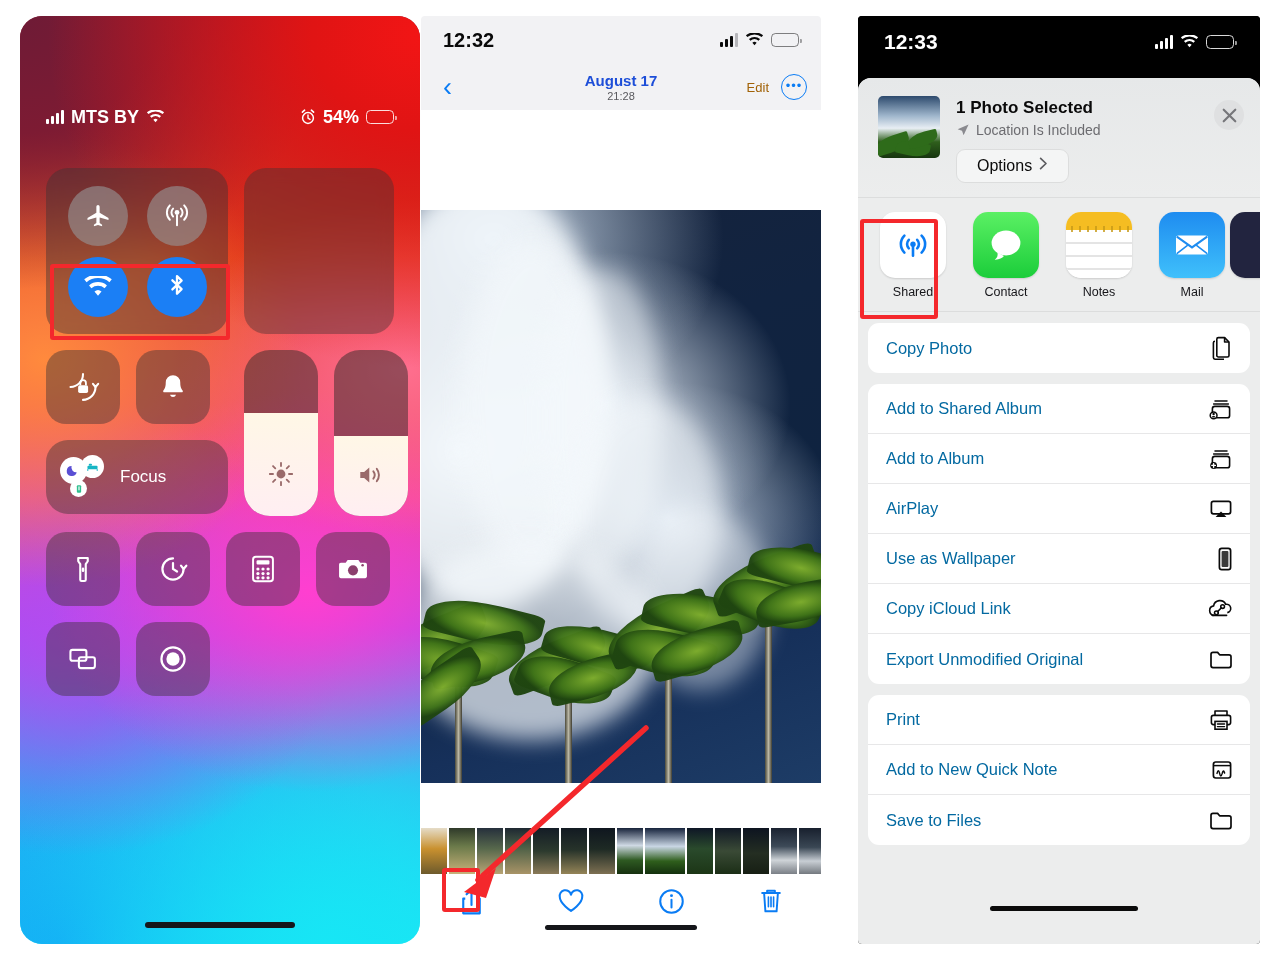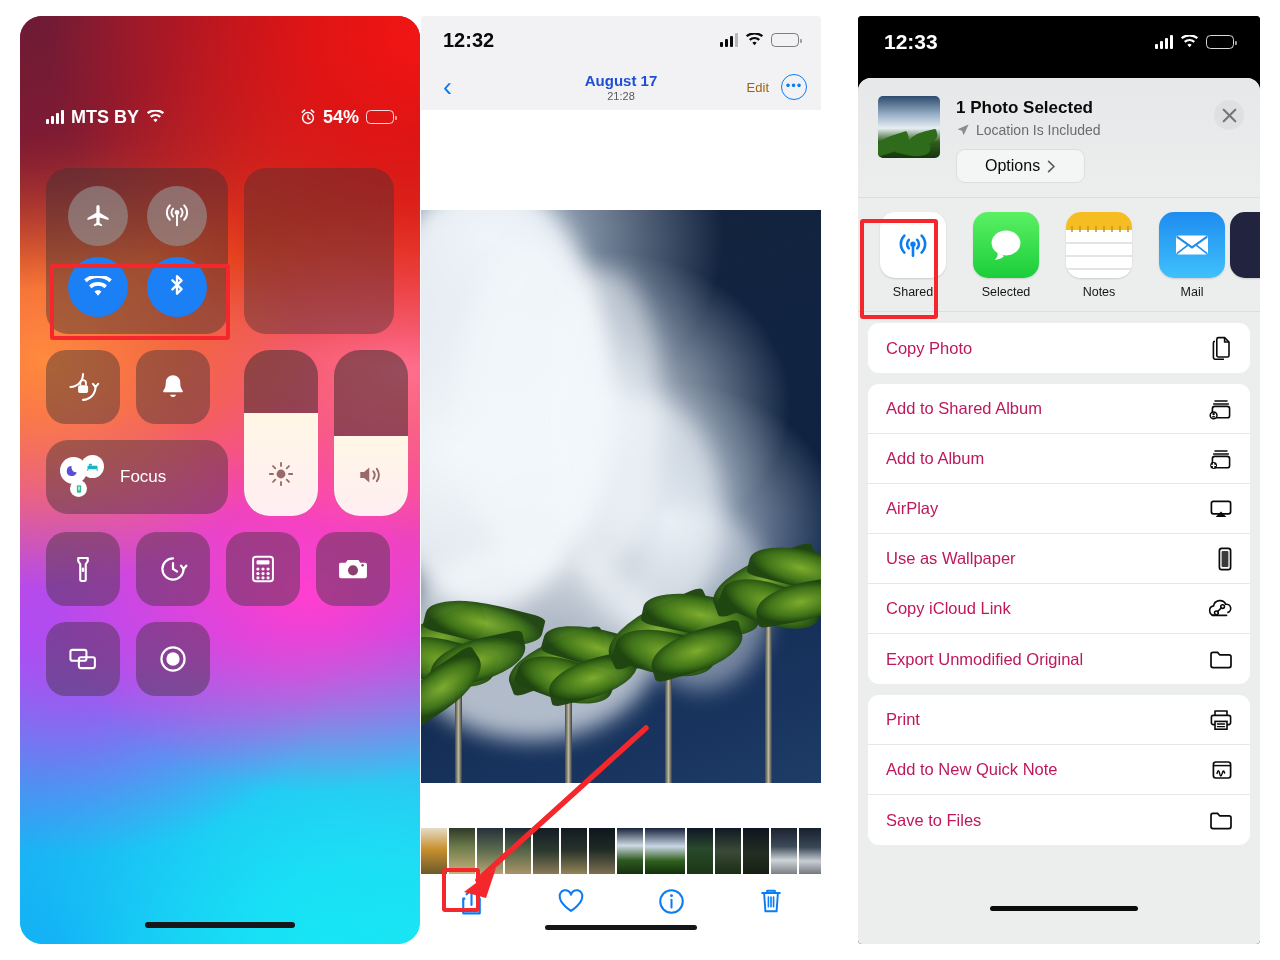--- a/index.html
+++ b/index.html
@@ -148,42 +148,42 @@
     background: linear-gradient(180deg,#e6e8e9 0%, #eceded 100%);
     border-bottom: 1px solid #dcdddd; border-radius: 13px 13px 0 0; }
   .sel-thumb { width: 62px; height: 62px; border-radius: 5px; overflow: hidden; flex: 0 0 auto;
     background: linear-gradient(180deg,#2d4a6d 0%, #9fb6cc 32%, #e8eef4 52%, #2f5f1c 74%, #16350f 100%);
     position: relative; }
   .sel-thumb .leaf { position: absolute; border-radius: 60% 8% 60% 8%; background: #2e6b1a; }
   .sheet-head-text { flex: 1; padding-top: 2px; }
   .sh-title { font-size: 17px; font-weight: 700; color: #0a0a0a; }
   .sh-sub { display: flex; align-items: center; gap: 6px; margin-top: 4px; color: #6c6c70;
     font-size: 14px; }
-  .opt-btn { margin-top: 11px; display: inline-flex; align-items: center; gap: 7px;
+  .opt-btn { margin-top: 11px; display: inline-flex; align-items: flex-start; gap: 7px;
     background: #f4f5f5; border: 1px solid #dcdddd; border-radius: 9px;
-    padding: 7px 28px; font-size: 16px; color: #0a0a0a; }
+    padding: 7px 20px; font-size: 16px; color: #0a0a0a; }
   .close-btn { position: absolute; right: 16px; top: 22px; width: 30px; height: 30px;
     border-radius: 50%; background: #dfe0e1; color: #76767a; display: flex;
     align-items: center; justify-content: center; font-size: 17px; }
 
   .apps-row { display: flex; align-items: flex-start; gap: 27px; padding: 14px 18px 12px 22px;
     border-bottom: 1px solid #dcdddd; overflow: hidden; }
   .app { width: 66px; text-align: center; flex: 0 0 auto; }
   .app-ic { width: 66px; height: 66px; border-radius: 15px; overflow: hidden;
     display: flex; align-items: center; justify-content: center;
     box-shadow: 0 1px 2px rgba(0,0,0,.14); }
   .app-lbl { margin-top: 7px; font-size: 12.5px; color: #16161a; }
   .app.partial { width: 22px; }
   .app.partial .app-ic { width: 44px; margin-left: -22px; background: #22243f; border-radius: 15px; }
 
   .list-group { background: #fff; border-radius: 11px; margin: 11px 10px; overflow: hidden; }
   .list-row { display: flex; align-items: center; justify-content: space-between;
     height: 50px; padding: 0 16px 0 18px; border-bottom: 1px solid #e7e7e8; }
   .list-row:last-child { border-bottom: none; }
-  .list-label { font-size: 16.5px; color: #be185d; }
+  .list-label { font-size: 16.5px; color: #0369a1; }
   .list-ic { color: #0a0a0a; display: flex; align-items: center; }
   .strike { position: absolute; height: 5px; background: #0b0b0b; border-radius: 3px; }
   svg { display: block; }
 </style>
 </head>
 <body>
 
 <div class="stage">
 
   <div class="panel1">
@@ -607,21 +607,21 @@
         </div>
         <div class="app">
           <div class="app-ic" style="background:linear-gradient(180deg,#5bf064,#1bcd3a)">
             <span>
               <svg width="42" height="42" viewBox="0 0 42 42">
                   <ellipse cx="21" cy="19" rx="14.4" ry="12.4" fill="#fff"></ellipse>
                   <path d="M12.4 28.6c.8 3.4-.6 5.6-2.8 7 4.4.3 7.4-1.4 9.4-3.6z" fill="#fff"></path>
                 </svg>
             </span>
           </div>
-          <div class="app-lbl">Selected</div>
+          <div class="app-lbl">Contact</div>
         </div>
         <div class="app">
           <div class="app-ic" style="background:#fff">
             <span>
               <svg width="66" height="66" viewBox="0 0 66 66">
                   <rect width="66" height="18" fill="#f5bd22"></rect>
                   <rect y="18" width="66" height="48" fill="#fff"></rect>
                   <g stroke="#dcdcdc" stroke-width="1.6">
                     <path d="M0 31h66M0 44h66M0 57h66"></path>
                   </g>

